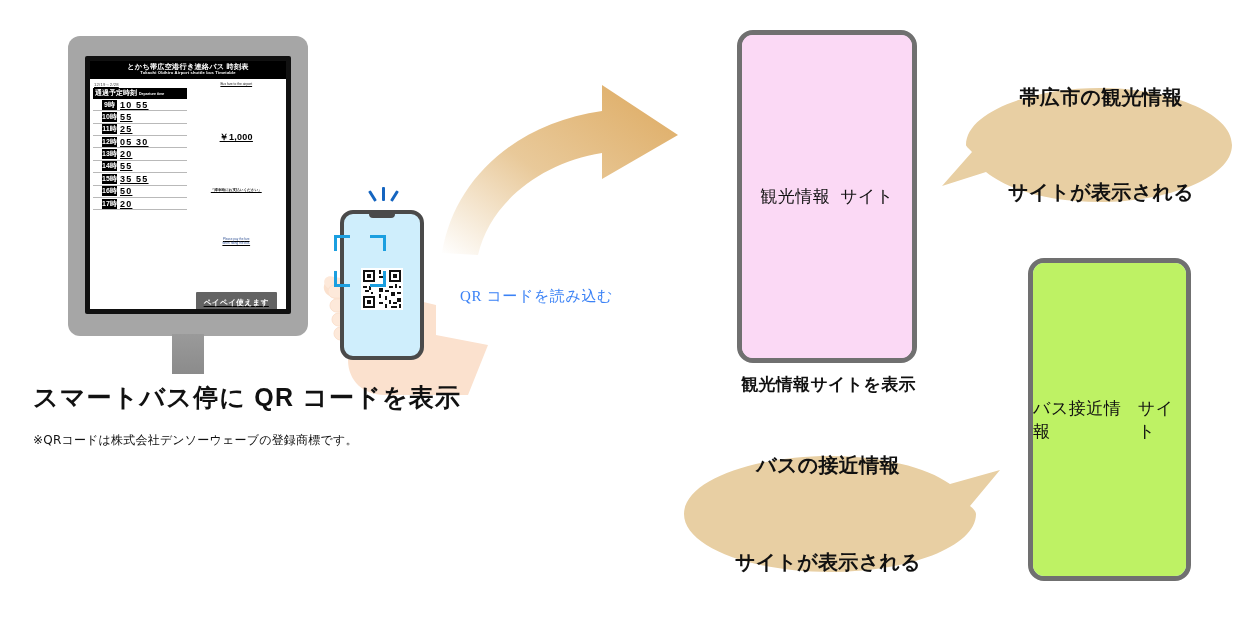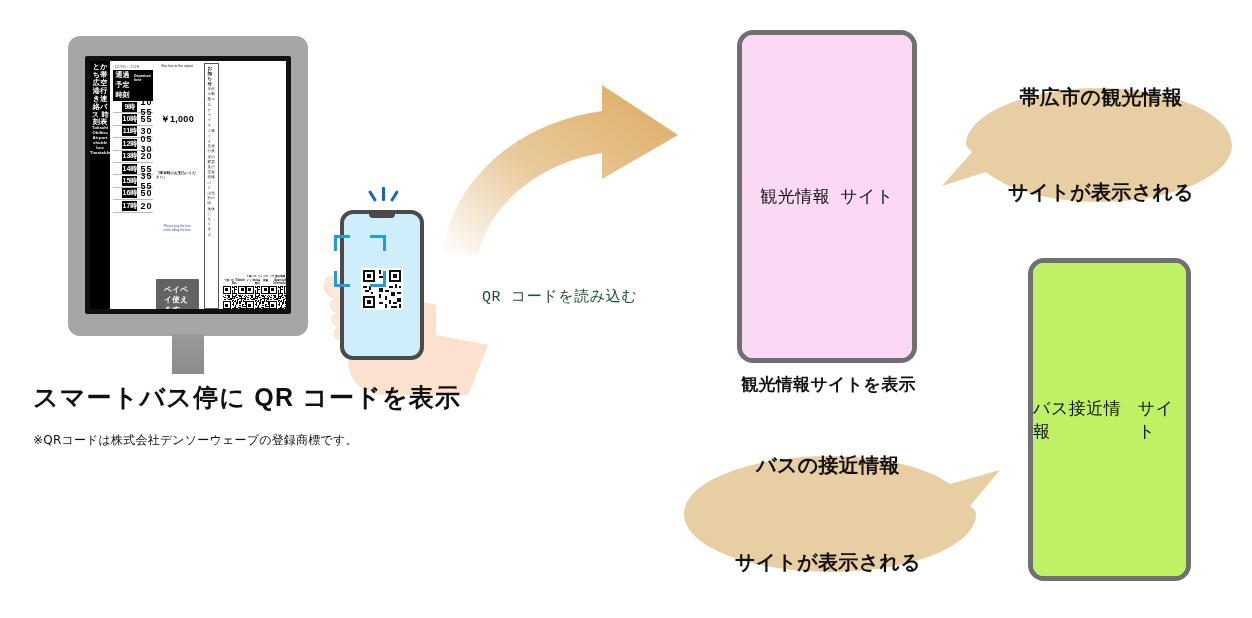--- a/index.html
+++ b/index.html
@@ -12,21 +12,21 @@
   #busstop{position:absolute;left:68px;top:36px;width:240px;height:300px;}
   .bs-frame{
     position:absolute;inset:0;background:#a6a6a6;border-radius:12px;
   }
   .bs-screen{
     position:absolute;left:17px;top:20px;right:17px;bottom:22px;
     background:#111;border-radius:2px;padding:4px;box-sizing:border-box;
   }
   .bs-paper{
     position:absolute;inset:5px;background:#fff;overflow:hidden;
-    display:flex;
+    display:flex;flex-direction:column;text-decoration:underline;
   }
   .bs-pole{
     position:absolute;left:50%;transform:translateX(-50%);top:298px;
     width:32px;height:40px;background:linear-gradient(180deg,#9a9a9a,#8b8b8b);
   }
 
   
   .tt-title{background:#000;color:#fff;text-align:center;padding:2px 0 3px;}
   .tt-title .jp{font-size:7.2px;font-weight:bold;letter-spacing:.2px;line-height:1.1;}
   .tt-title .en{font-size:4.1px;font-weight:bold;letter-spacing:.15px;line-height:1.2;}
@@ -93,22 +93,22 @@
   .sp{position:absolute;background:#1565c0;border-radius:1px;}
   .sp1{width:3px;height:14px;left:16px;top:2px;}
   .sp2{width:3px;height:12px;left:5px;top:5px;transform:rotate(-32deg);}
   .sp3{width:3px;height:12px;left:27px;top:5px;transform:rotate(32deg);}
 
   
   #arrow{position:absolute;left:420px;top:75px;width:270px;height:185px;}
 
   
   #scan-caption{
-    position:absolute;left:482px;top:287px;font-size:15px;color:#14532d;letter-spacing:.6px;
-    font-family:Liberation Mono, monospace;
+    position:absolute;left:460px;top:287px;font-size:15px;color:#3b82f6;letter-spacing:.6px;
+    font-family:Liberation Serif, serif;
   }
 
   
   .res-phone{position:absolute;border:5px solid #707070;border-radius:16px;box-sizing:border-box;
     display:flex;align-items:center;justify-content:center;}
   .res-phone .inner{
     width:100%;height:100%;border-radius:11px;display:flex;flex-direction:row;
     align-items:center;justify-content:center;gap:10px;
     font-family:"DejaVu Sans",sans-serif;font-size:17px;color:#111;letter-spacing:.5px;
   }
@@ -172,21 +172,21 @@
               <div class="tt-row">
                 <div class="tt-hour">9時</div>
                 <div class="tt-mins">10 55</div>
               </div>
               <div class="tt-row">
                 <div class="tt-hour">10時</div>
                 <div class="tt-mins">55</div>
               </div>
               <div class="tt-row">
                 <div class="tt-hour">11時</div>
-                <div class="tt-mins">30</div>
+                <div class="tt-mins">25</div>
               </div>
               <div class="tt-row">
                 <div class="tt-hour">12時</div>
                 <div class="tt-mins">05 30</div>
               </div>
               <div class="tt-row">
                 <div class="tt-hour">13時</div>
                 <div class="tt-mins">20</div>
               </div>
               <div class="tt-row">

